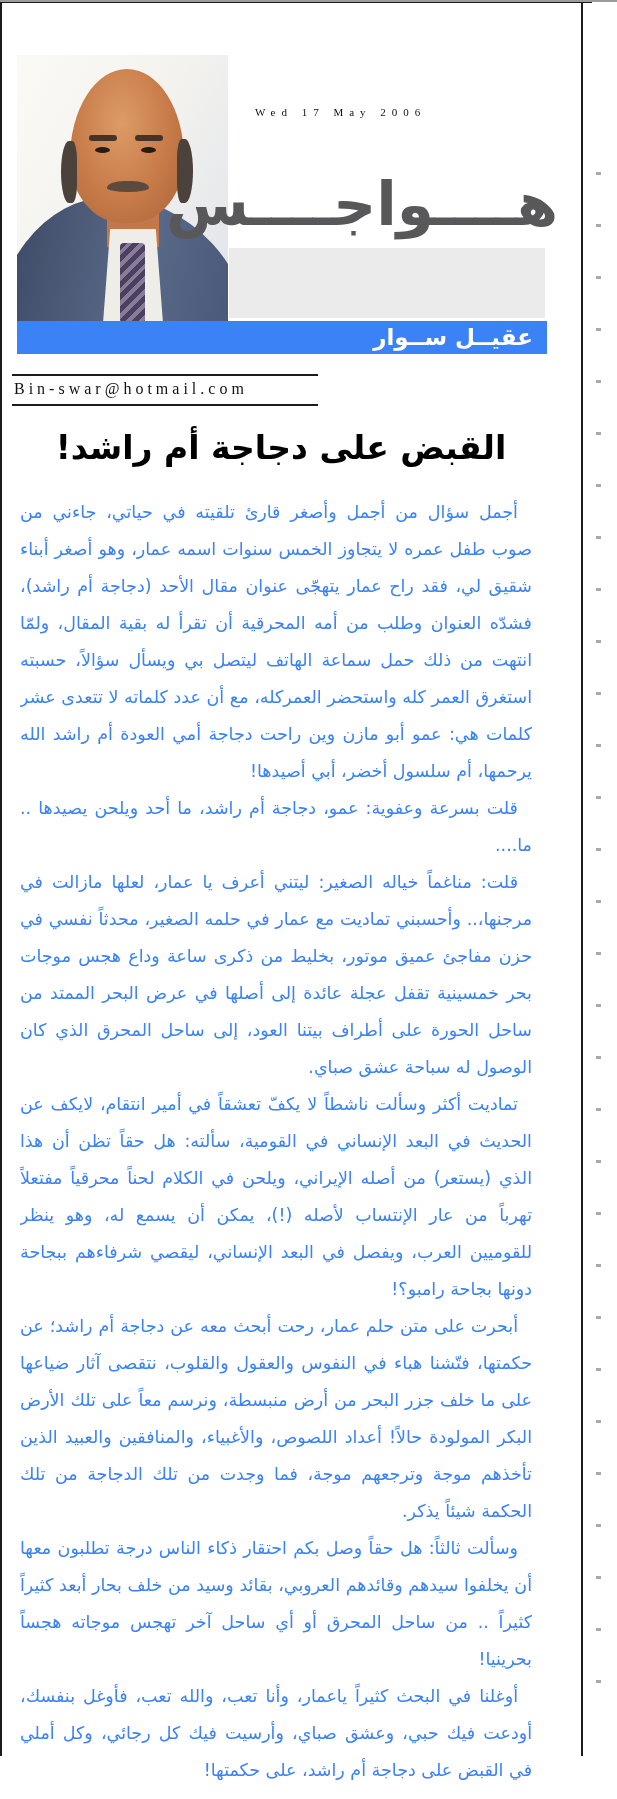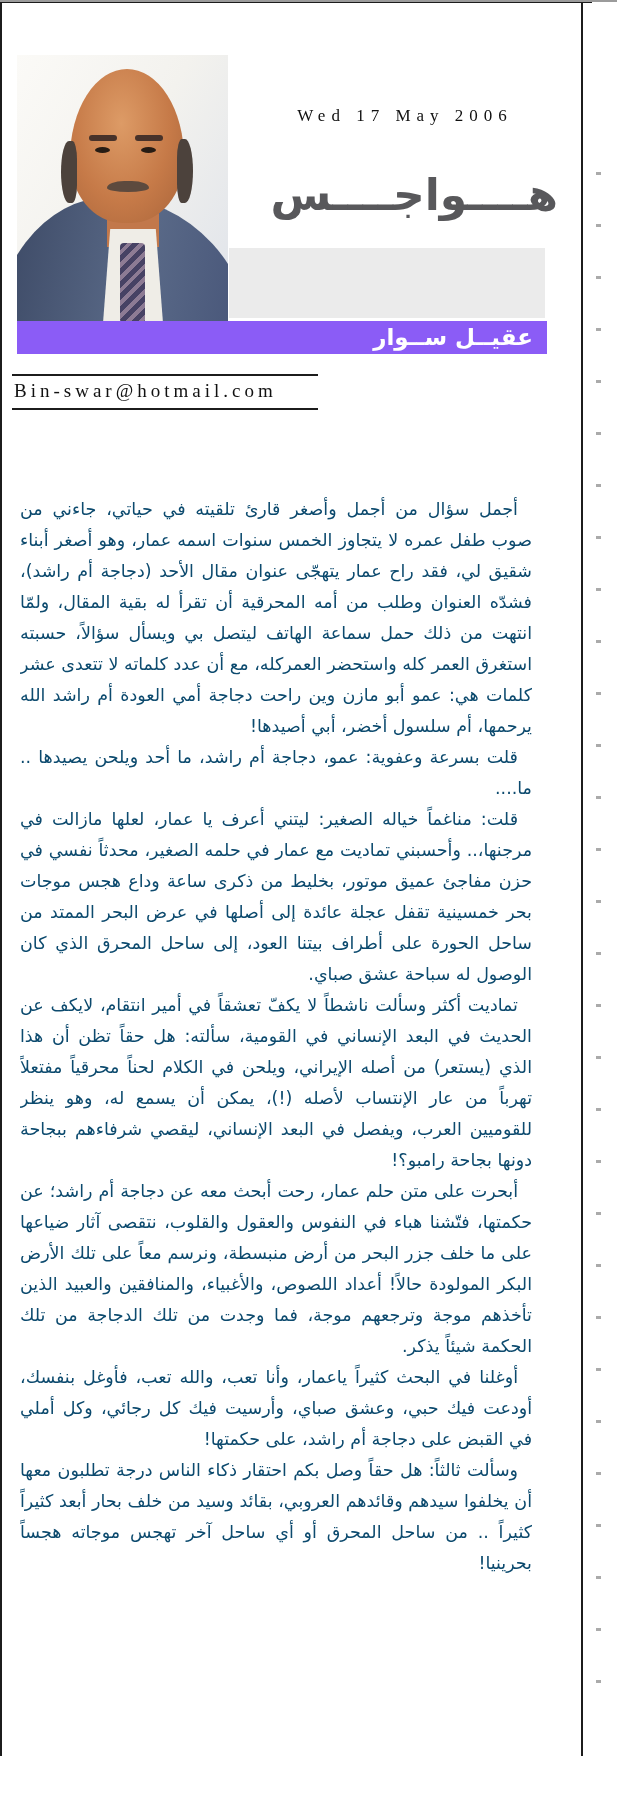--- a/index.html
+++ b/index.html
@@ -38,54 +38,54 @@
              border-radius:50% 50% 46% 46% / 58% 58% 42% 42%; }
   .p-hair-l{ position:absolute; left:44px; top:86px; width:16px; height:62px; background:#4c423c; border-radius:50% 30% 30% 50%; }
   .p-hair-r{ position:absolute; left:160px; top:84px; width:16px; height:64px; background:#4c423c; border-radius:30% 50% 50% 30%; }
   .p-brow-l{ position:absolute; left:72px; top:80px; width:28px; height:6px; background:#47322a; border-radius:3px; }
   .p-brow-r{ position:absolute; left:118px; top:80px; width:28px; height:6px; background:#47322a; border-radius:3px; }
   .p-eye-l { position:absolute; left:78px; top:92px; width:15px; height:6px; background:#271c14; border-radius:50%; }
   .p-eye-r { position:absolute; left:124px; top:92px; width:15px; height:6px; background:#271c14; border-radius:50%; }
   .p-mustache { position:absolute; left:90px; top:126px; width:42px; height:11px; background:#5d4a3e;
                 border-radius:45% 45% 55% 55% / 70% 70% 40% 40%; }
   .date {
-    position:absolute; left:269px; top:106px; width:272px; text-align:center;
-    font-family:"Liberation Serif", serif; font-size:17px; letter-spacing:6px;
+    position:absolute; left:255px; top:106px; width:272px; 
+    font-family:"Liberation Serif", serif; font-size:11px; letter-spacing:6px;
     color:#111; white-space:nowrap;
   }
   .column-title {
     position:absolute; right:59px; top:170px; direction:rtl;
-    font-size:44px; font-weight:bold; line-height:1.15; color:#58585b; white-space:nowrap;
+    font-size:60px; font-weight:bold; line-height:1.15; color:#58585b; white-space:nowrap;
   }
   .gray-box { position:absolute; left:229px; top:248px; width:316px; height:70px; background:#ebebeb; }
   .author-bar {
-    position:absolute; left:17px; top:321px; width:530px; height:33px; background:#8b5cf6;
+    position:absolute; left:17px; top:321px; width:530px; height:33px; background:#3b82f6;
     direction:rtl; text-align:left; 
   }
   .author-bar .name {
     display:block; padding-right:14px; color:#ffffff; font-weight:bold;
     font-size:23px; line-height:33px; text-align:right; white-space:nowrap;
   }
   .email-block {
     position:absolute; left:12px; top:374px; width:306px;
     border-top:2px solid #1c1c1c; border-bottom:2px solid #1c1c1c;
     padding:4px 2px 6px 2px;
-    font-family:"Liberation Serif", serif; font-size:19px; letter-spacing:4px;
+    font-family:"Liberation Serif", serif; font-size:16px; letter-spacing:4px;
     color:#111; white-space:nowrap;
   }
   
   .headline {
     position:absolute; left:22px; top:428px; width:518px; direction:rtl;
     text-align:center; font-weight:bold; font-size:33px; line-height:1.2; color:#000;
     white-space:nowrap;
   }
   .body-text {
     position:absolute; left:20px; top:494px; width:512px; height:1286px; overflow:hidden;
-    direction:rtl; text-align:justify; color:#0c4a6e;
-    font-size:17.5px; line-height:31px;
+    direction:rtl; text-align:justify; color:#3b82f6;
+    font-size:17.5px; line-height:37px;
   }
   .body-text p { margin:0; text-indent:14px; }
 </style>
 </head>
 <body>
 
 <div class="page">
 
   <div class="top-rule"></div>
   <div class="frame"></div>
@@ -110,28 +110,29 @@
   <div class="column-title">هــــواجــــس</div>
 
   <div class="gray-box"></div>
 
   <div class="author-bar">
     <span class="name">عقيــل ســوار</span>
   </div>
 
   <div class="email-block">Bin-swar@hotmail.com</div>
 
+  <div class="headline">القبض على دجاجة أم راشد!</div>
 
   <div class="body-text">
     <p>أجمل سؤال من أجمل وأصغر قارئ تلقيته في حياتي، جاءني من صوب طفل عمره لا يتجاوز الخمس سنوات اسمه عمار، وهو أصغر أبناء شقيق لي، فقد راح عمار يتهجّى عنوان مقال الأحد (دجاجة أم راشد)، فشدّه العنوان وطلب من أمه المحرقية أن تقرأ له بقية المقال، ولمّا انتهت من ذلك حمل سماعة الهاتف ليتصل بي ويسأل سؤالاً، حسبته استغرق العمر كله واستحضر العمركله، مع أن عدد كلماته لا تتعدى عشر كلمات هي: عمو أبو مازن وين راحت دجاجة أمي العودة أم راشد الله يرحمها، أم سلسول أخضر، أبي أصيدها!</p>
     <p>قلت بسرعة وعفوية: عمو، دجاجة أم راشد، ما أحد ويلحن يصيدها .. ما....</p>
     <p>قلت: مناغماً خياله الصغير: ليتني أعرف يا عمار، لعلها مازالت في مرجنها،.. وأحسبني تماديت مع عمار في حلمه الصغير، محدثاً نفسي في حزن مفاجئ عميق موتور، بخليط من ذكرى ساعة وداع هجس موجات بحر خمسينية تقفل عجلة عائدة إلى أصلها في عرض البحر الممتد من ساحل الحورة على أطراف بيتنا العود، إلى ساحل المحرق الذي كان الوصول له سباحة عشق صباي.</p>
     <p>تماديت أكثر وسألت ناشطاً لا يكفّ تعشقاً في أمير انتقام، لايكف عن الحديث في البعد الإنساني في القومية، سألته: هل حقاً تظن أن هذا الذي (يستعر) من أصله الإيراني، ويلحن في الكلام لحناً محرقياً مفتعلاً تهرباً من عار الإنتساب لأصله (!)، يمكن أن يسمع له، وهو ينظر للقوميين العرب، ويفصل في البعد الإنساني، ليقصي شرفاءهم ببجاحة دونها بجاحة رامبو؟!</p>
     <p>أبحرت على متن حلم عمار، رحت أبحث معه عن دجاجة أم راشد؛ عن حكمتها، فتّشنا هباء في النفوس والعقول والقلوب، نتقصى آثار ضياعها على ما خلف جزر البحر من أرض منبسطة، ونرسم معاً على تلك الأرض البكر المولودة حالاً! أعداد اللصوص، والأغبياء، والمنافقين والعبيد الذين تأخذهم موجة وترجعهم موجة، فما وجدت من تلك الدجاجة من تلك الحكمة شيئاً يذكر.</p>
+    <p>وسألت ثالثاً: هل حقاً وصل بكم احتقار ذكاء الناس درجة تطلبون معها أن يخلفوا سيدهم وقائدهم العروبي، بقائد وسيد من خلف بحار أبعد كثيراً كثيراً .. من ساحل المحرق أو أي ساحل آخر تهجس موجاته هجساً بحرينيا!</p>
     <p>أوغلنا في البحث كثيراً ياعمار، وأنا تعب، والله تعب، فأوغل بنفسك، أودعت فيك حبي، وعشق صباي، وأرسيت فيك كل رجائي، وكل أملي في القبض على دجاجة أم راشد، على حكمتها!</p>
-    <p>وسألت ثالثاً: هل حقاً وصل بكم احتقار ذكاء الناس درجة تطلبون معها أن يخلفوا سيدهم وقائدهم العروبي، بقائد وسيد من خلف بحار أبعد كثيراً كثيراً .. من ساحل المحرق أو أي ساحل آخر تهجس موجاته هجساً بحرينيا!</p>
   </div>
 
   <div class="margin-dashes"></div>
   <div class="bottom-rule-black"></div>
   <div class="bottom-rule-gray"></div>
 
 </div>
 
 </body></html>

